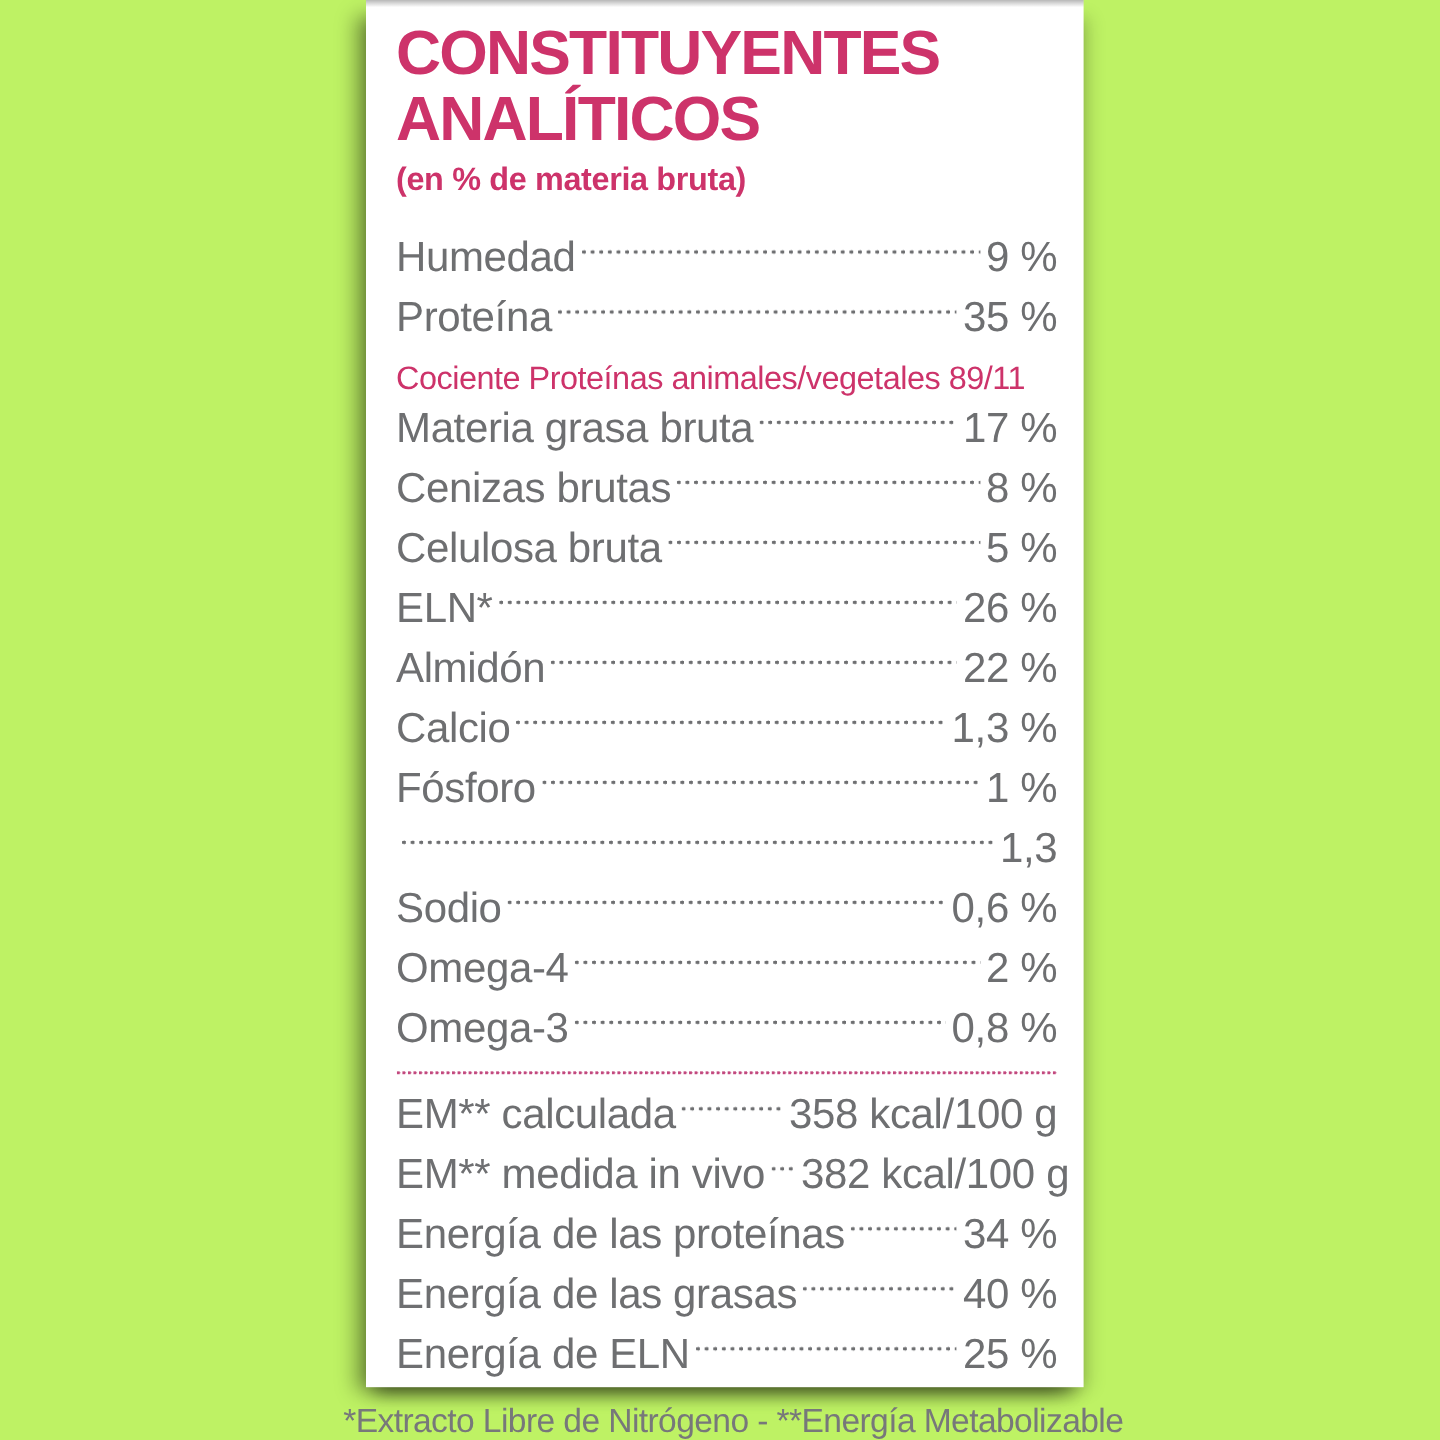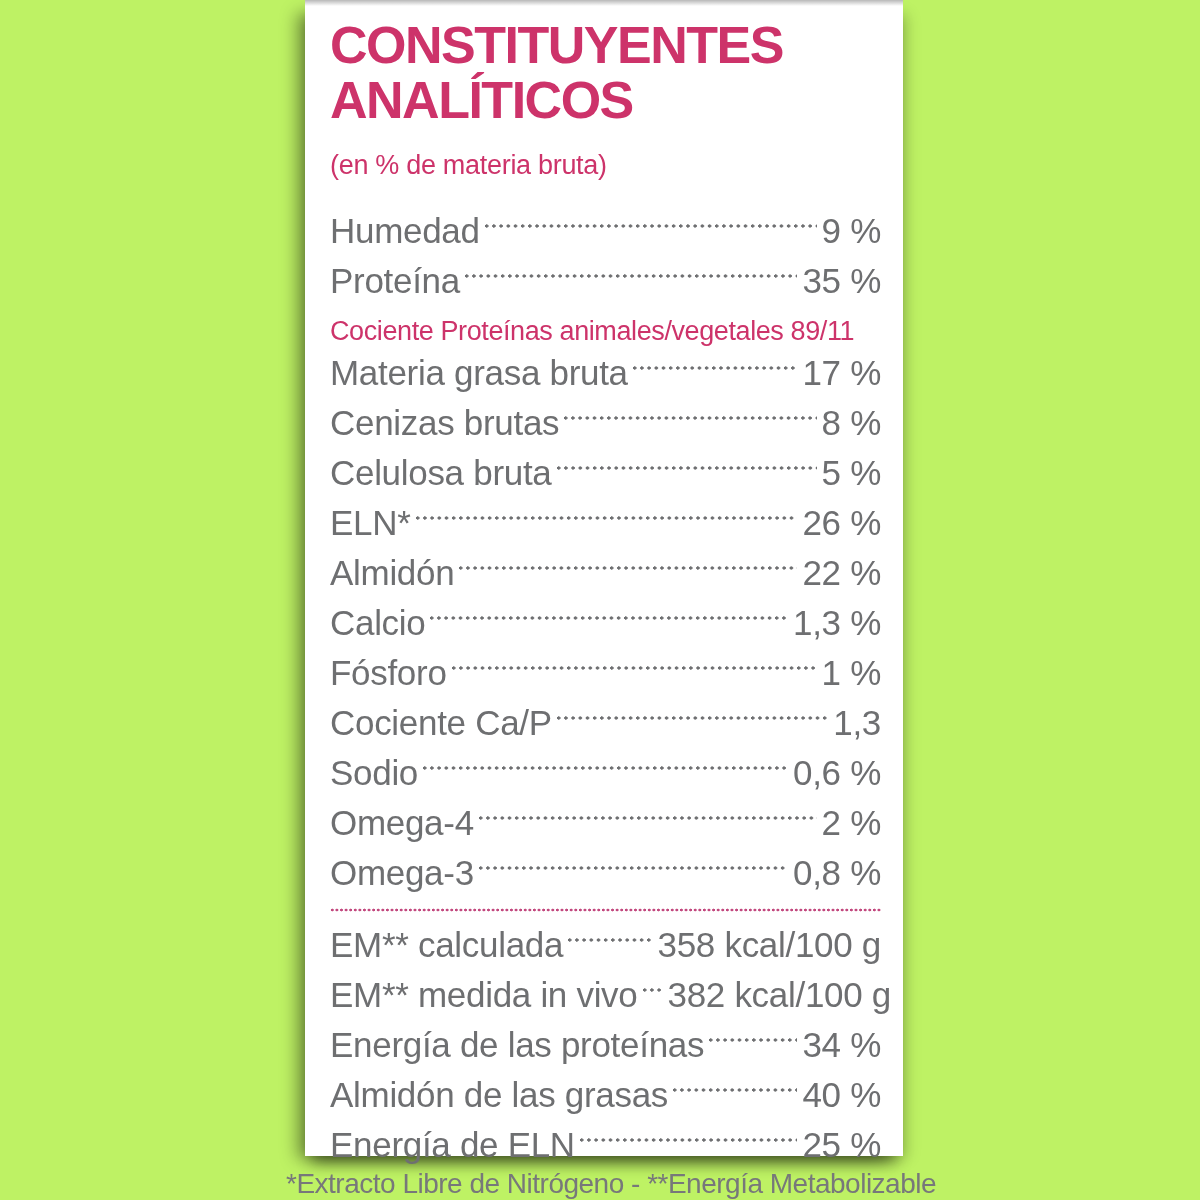--- a/index.html
+++ b/index.html
@@ -26,22 +26,22 @@
     pointer-events:none;
   }
 
   
   .title{
     margin:8px 0 0 0;
     font-size:52px;line-height:1.06;font-weight:800;letter-spacing:-1.5px;
     color:var(--accent);
   }
   .subtitle{
-    margin-top:22px;
-    font-size:27px;font-weight:400;letter-spacing:-0.3px;
+    margin-top:6px;
+    font-size:27px;font-weight:700;letter-spacing:-0.3px;
     color:var(--accent);
   }
 
   
   .rows{margin-top:24px;}
   .row{
     display:flex;align-items:center;height:50px;
     color:var(--gray);font-size:35px;letter-spacing:-0.3px;white-space:nowrap;
   }
   .row .label,.row .value{line-height:1.12;}
@@ -120,21 +120,20 @@
           <span class="label">Calcio</span>
           <div class="leader"></div>
           <span class="value">1,3 %</span>
         </div>
         <div class="row">
           <span class="label">Fósforo</span>
           <div class="leader"></div>
           <span class="value">1 %</span>
         </div>
         <div class="row">
-          <span class="label">Cociente Ca/P</span>
           <div class="leader"></div>
           <span class="value">1,3</span>
         </div>
         <div class="row">
           <span class="label">Sodio</span>
           <div class="leader"></div>
           <span class="value">0,6 %</span>
         </div>
         <div class="row">
           <span class="label">Omega-4</span>
@@ -156,21 +155,21 @@
           <span class="label">EM** medida in vivo</span>
           <div class="leader"></div>
           <span class="value">382 kcal/100 g</span>
         </div>
         <div class="row">
           <span class="label">Energía de las proteínas</span>
           <div class="leader"></div>
           <span class="value">34 %</span>
         </div>
         <div class="row">
-          <span class="label">Almidón de las grasas</span>
+          <span class="label">Energía de las grasas</span>
           <div class="leader"></div>
           <span class="value">40 %</span>
         </div>
         <div class="row">
           <span class="label">Energía de ELN</span>
           <div class="leader"></div>
           <span class="value">25 %</span>
         </div>
       </div>
 

